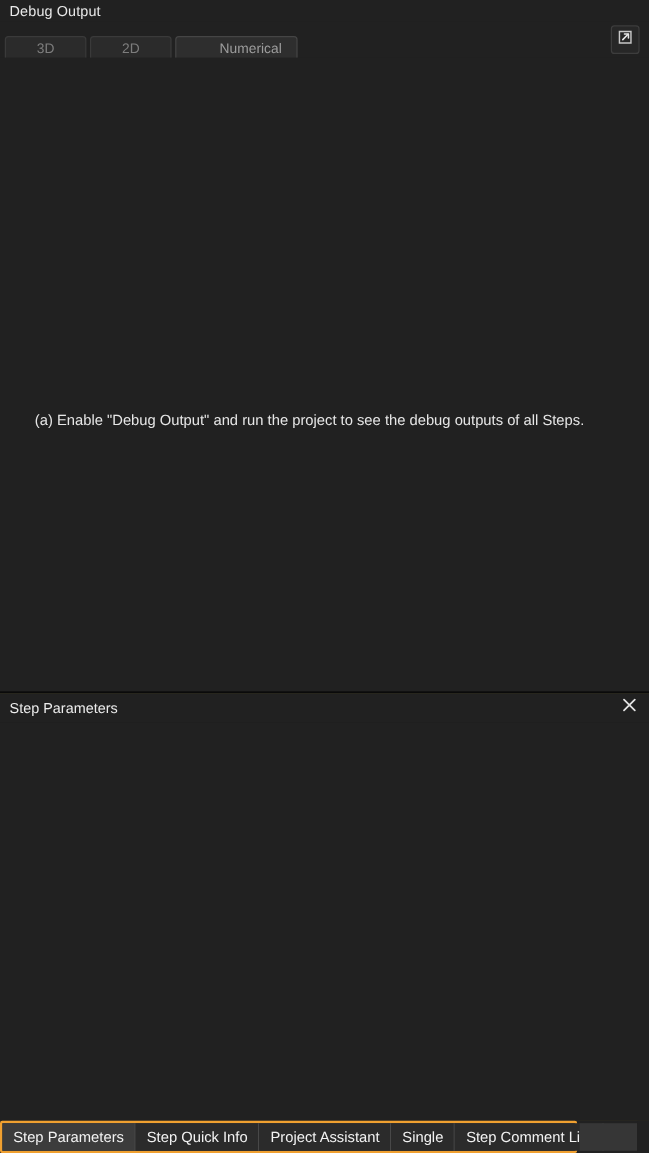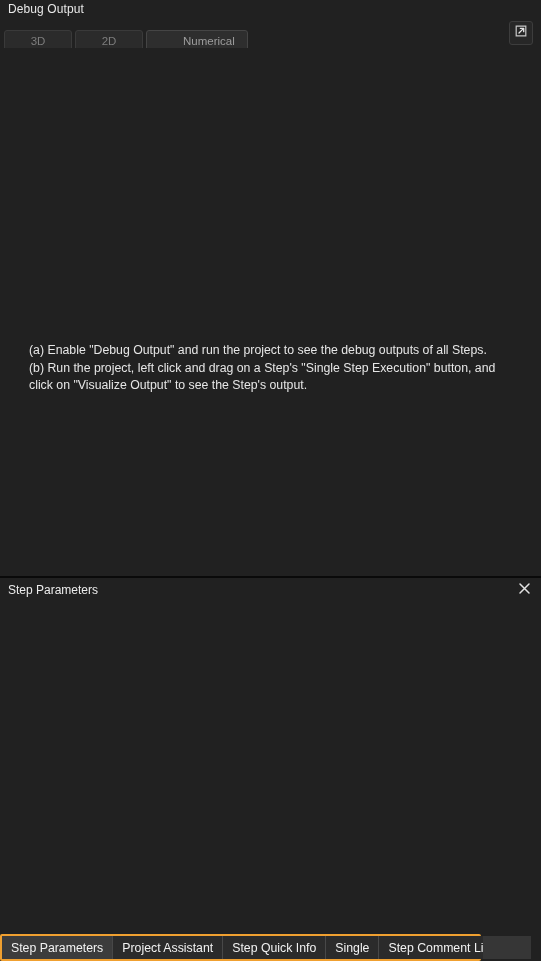--- a/index.html
+++ b/index.html
@@ -238,21 +238,20 @@
           </svg>
         </span>
       </div>
     </div>
 
     <div class="debug-body">
 
 
       <div class="instructions">
         <p>(a) Enable "Debug Output" and run the project to see the debug outputs of all Steps.</p>
-        <p>(b) Run the project, left click and drag on a Step's "Single Step Execution" button, and click on "Visualize Output" to see the Step's output.</p>
       </div>
 
     </div>
   </section>
 
   <section class="step-panel">
 
     <div class="step-title-bar">
       <span class="step-title">Step Parameters</span>
       <span class="close-btn">
@@ -264,22 +263,22 @@
       </span>
     </div>
 
     <div class="step-body"></div>
 
   </section>
 
   <nav class="tabbar">
     <div class="tab-group">
       <div class="tab active">Step Parameters</div>
+      <div class="tab">Step Quick Info</div>
       <div class="tab">Project Assistant</div>
-      <div class="tab">Step Quick Info</div>
       <div class="tab">Single</div>
       <div class="tab">Step Comment List</div>
       <div class="tab filler"></div>
     </div>
     <div class="tabbar-tail">
       <div class="tail-block"></div>
       <div class="tail-rest"></div>
     </div>
   </nav>
 

